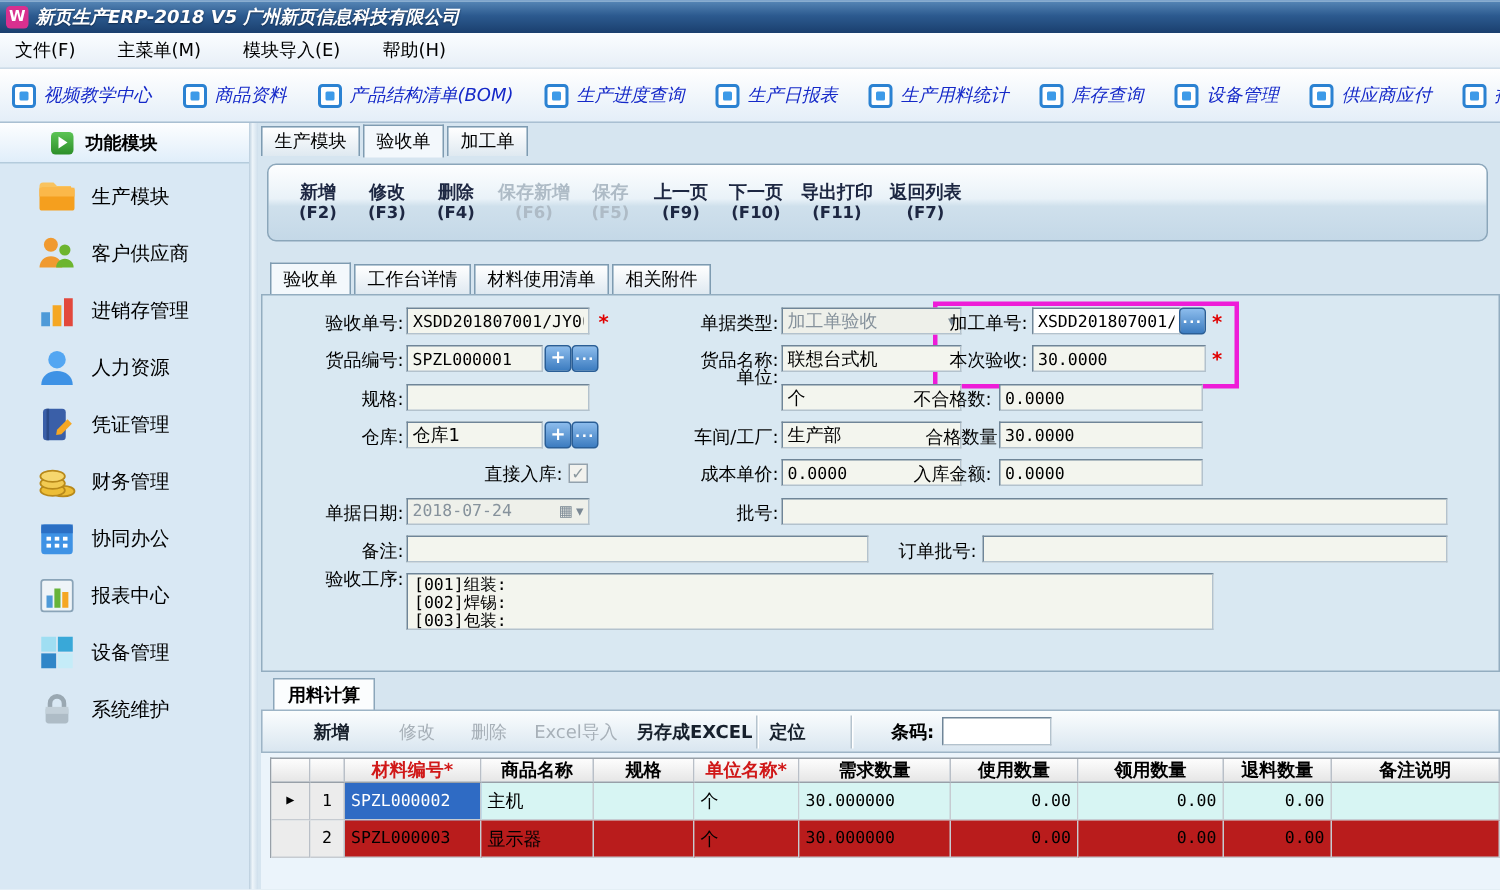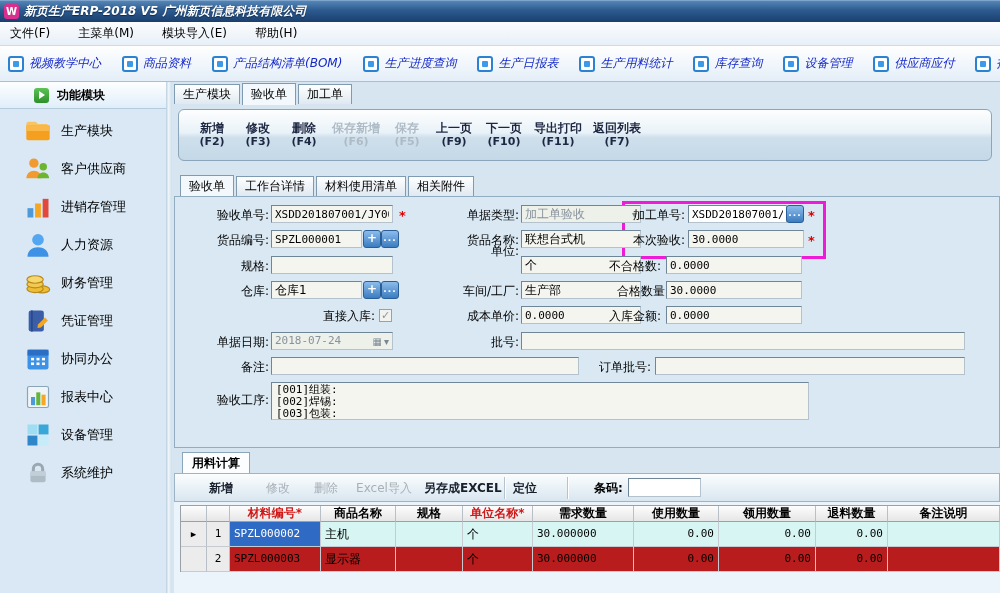--- a/index.html
+++ b/index.html
@@ -254,37 +254,37 @@
             <svg width="28" height="28" viewBox="0 0 24 24">
               <circle cx="12" cy="7.5" r="5" fill="#53a6f2"></circle>
               <path d="M3 22c0-5 4-8 9-8s9 3 9 8z" fill="#3e92e5"></path>
             </svg>
           </span>
         <span>人力资源</span>
       </div>
       <div class="sb-item">
         <span class="sb-icon">
             <svg width="28" height="28" viewBox="0 0 24 24">
+              <rect x="4" y="3" width="13" height="18" rx="2" fill="#3a5fa8"></rect>
+              <rect x="6" y="3" width="1.5" height="18" fill="#2a4a88"></rect>
+              <path d="M12 15l6-6 2.5 2.5-6 6-3 .5z" fill="#f5a723"></path>
+            </svg>
+          </span>
+        <span>凭证管理</span>
+      </div>
+      <div class="sb-item">
+        <span class="sb-icon">
+            <svg width="28" height="28" viewBox="0 0 24 24">
               <ellipse cx="15.5" cy="17.5" rx="6.5" ry="3" fill="#edbd35" stroke="#b8891a"></ellipse>
               <ellipse cx="9.5" cy="17" rx="7" ry="3.2" fill="#edbd35" stroke="#b8891a"></ellipse>
               <ellipse cx="9.5" cy="13" rx="7" ry="3.2" fill="#f2ca52" stroke="#b8891a"></ellipse>
               <ellipse cx="9.5" cy="9" rx="7" ry="3.2" fill="#f6d76e" stroke="#b8891a"></ellipse>
             </svg>
           </span>
         <span>财务管理</span>
-      </div>
-      <div class="sb-item">
-        <span class="sb-icon">
-            <svg width="28" height="28" viewBox="0 0 24 24">
-              <rect x="4" y="3" width="13" height="18" rx="2" fill="#3a5fa8"></rect>
-              <rect x="6" y="3" width="1.5" height="18" fill="#2a4a88"></rect>
-              <path d="M12 15l6-6 2.5 2.5-6 6-3 .5z" fill="#f5a723"></path>
-            </svg>
-          </span>
-        <span>凭证管理</span>
       </div>
       <div class="sb-item">
         <span class="sb-icon">
             <svg width="28" height="28" viewBox="0 0 24 24">
               <rect x="3" y="4" width="18" height="17" rx="2" fill="#3e92e5"></rect>
               <rect x="3" y="4" width="18" height="5" fill="#2b6fc4"></rect>
               <g fill="#fff">
                 <rect x="6" y="11" width="2.6" height="2.2"></rect>
                 <rect x="10.7" y="11" width="2.6" height="2.2"></rect>
                 <rect x="15.4" y="11" width="2.6" height="2.2"></rect>
@@ -443,21 +443,21 @@
         <span class="dd-arrow">▾</span>
       </div>
       <div class="lbl" style="left:254px;top:136px;width:90px">批号:</div>
       <input class="inp" style="left: 346px; top: 135px; width: 444px;" value="">
 
       <div class="lbl" style="left:4px;top:161px;width:90px">备注:</div>
       <input class="inp" style="left: 96px; top: 160px; width: 308px;" value="">
       <div class="lbl" style="left:398px;top:161px;width:78px">订单批号:</div>
       <input class="inp" style="left: 480px; top: 160px; width: 310px;" value="">
 
-      <div class="lbl" style="left:4px;top:194px;width:90px">验收工序:</div>
+      <div class="lbl" style="left:4px;top:180px;width:90px">验收工序:</div>
       <div class="proc-box" style="left:96px;top:185px;width:538px;height:38px">[001]组装:
 [002]焊锡:
 [003]包装:</div>
     </div>
 
     <div class="detail-bg"></div>
     <div class="detail-tab">用料计算</div>
 
     <div class="detail-toolbar">
       <span class="dt-btn" style="left:22px;width:48px">新增</span>

